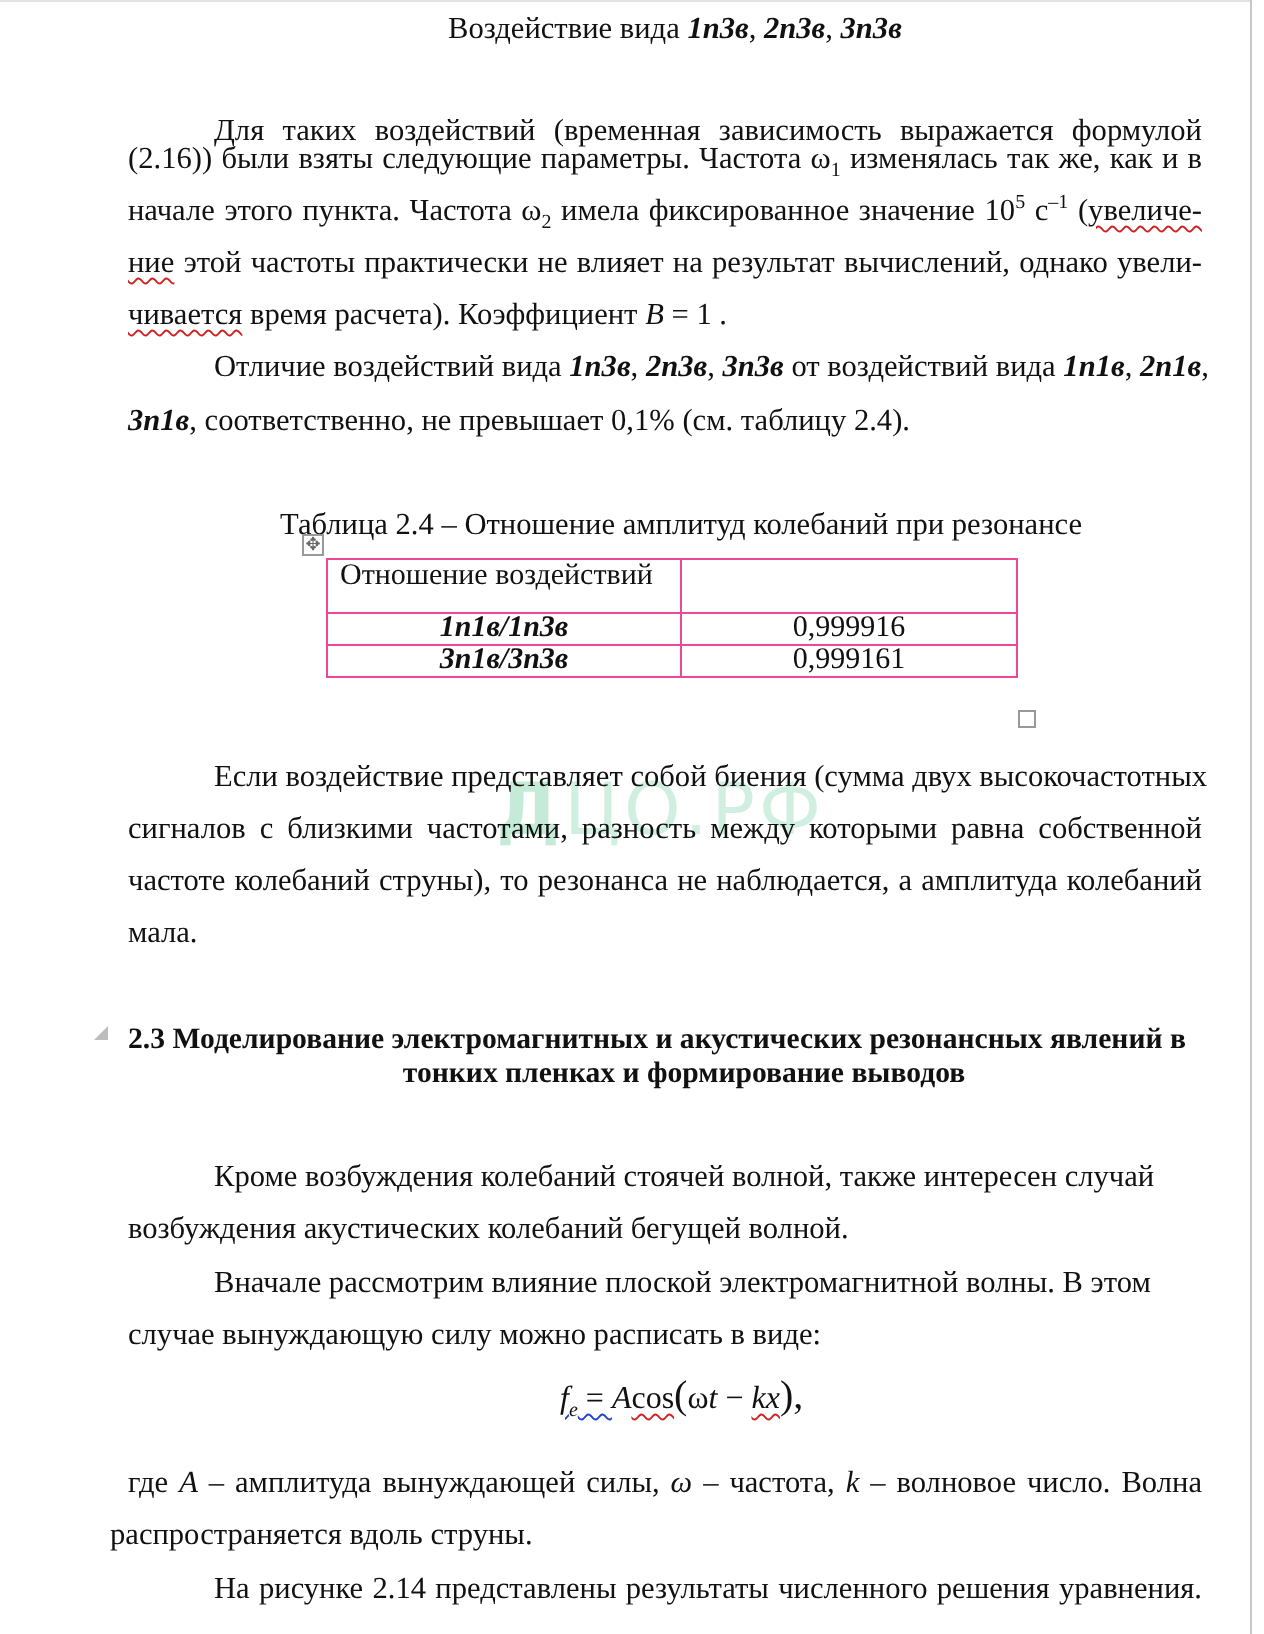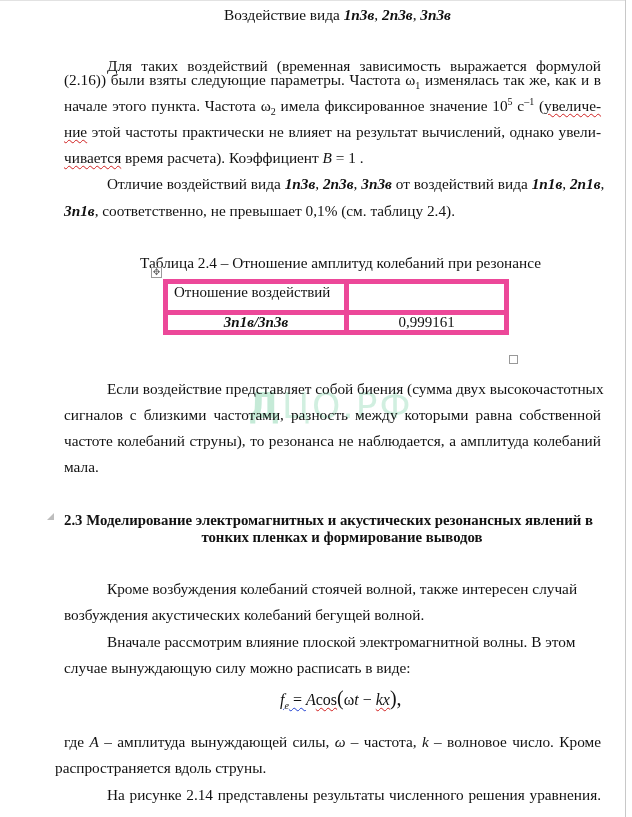--- a/index.html
+++ b/index.html
@@ -12,21 +12,21 @@
   .page-border-top { position:absolute; left:0; top:0; width:626px; height:1px; background:#e2e2e2; }
   .line { position:absolute; font-size:15.3px; white-space:nowrap; line-height:18px;text-align:right; }
   .just { text-align:justify; text-align-last:justify; width:537px; left:64px; }
   .b { font-weight:bold; }
   .bi { font-weight:bold; font-style:italic; }
   .i { font-style:italic; }
   .squig { text-decoration: underline wavy #d02020; text-decoration-thickness:1px; text-underline-offset:2px; }
   .squig-blue { text-decoration: underline wavy #2040d0; text-decoration-thickness:1px; text-underline-offset:2px; }
   sub, sup { font-size:10px; line-height:0; }
   table.t { position:absolute; left:163px; top:279px; border-collapse:collapse; width:346px; font-size:15px; }
-  table.t td { border:5px solid #ec4899; padding:0 6px; height:15px; line-height:15px; }
+  table.t td { border:1px solid #ec4899; padding:0 6px; height:15px; line-height:15px; }
   table.t td.c1 { width:164px; }
   table.t td.c2 { text-align:center; }
   table.t tr.head td { height:25px; vertical-align:top; padding-top:1px; }
   table.t tr.r td.c1 { text-align:center; }
   .move-handle { position:absolute; left:151px; top:267px; width:9px; height:9px; border:1px solid #999; font-size:9px; line-height:9px; text-align:center; color:#666; }
   .resize-handle { position:absolute; left:509px; top:355px; width:7px; height:7px; border:1px solid #999; }
   .collapse-tri { position:absolute; left:47px; top:513px; width:0; height:0; border-left:7px solid transparent; border-bottom:7px solid #bdbdbd; }
   .watermark { position:absolute; left:248px; top:385px; font-family:"DejaVu Sans", sans-serif; font-size:36px; color:#7ed3a8; opacity:0.35; letter-spacing:2px; }
   .watermark .first { opacity:1.6; color:#5cc590; font-weight:bold; }
 </style>
@@ -64,20 +64,24 @@
 <div class="line" style="left:140px; top:254px;">Таблица 2.4 – Отношение амплитуд колебаний при резонансе</div>
 <div class="move-handle">✥</div>
 
 <table class="t">
   <tbody>
       <tr class="head">
     <td class="c1">Отношение воздействий</td>
     <td class="c2"></td>
   </tr>
   <tr class="r">
+    <td class="c1 bi">1п1в/1п3в</td>
+    <td class="c2">0,999916</td>
+  </tr>
+  <tr class="r">
     <td class="c1 bi">3п1в/3п3в</td>
     <td class="c2">0,999161</td>
   </tr>
 </tbody>
   </table>
 <div class="resize-handle"></div>
 
 <div class="watermark"><span class="first">Д</span><span>ЦО.РФ</span></div>
 
 <div class="line just" style="left:107px; width:494px; top:380px;">Если воздействие представляет собой биения (сумма двух высокочастотных</div>
@@ -93,17 +97,17 @@
 <div class="line" style="left:64px; top:606px;">возбуждения акустических колебаний бегущей волной.</div>
 
 <div class="line" style="left:107px; top:633px;font-family:Liberation Serif, serif;">Вначале рассмотрим влияние плоской электромагнитной волны. В этом</div>
 <div class="line" style="left:64px; top:659px;">случае вынуждающую силу можно расписать в виде:</div>
 
 <div class="line" style="left:280px; top:689px; font-size:16px;">
   <span class="squig-blue"><span class="i">f</span><sub class="i">e</sub><span> = </span></span><span class="i">A</span><span class="squig">cos</span><span style="font-size:20px;">(</span><span>ω</span><span class="i">t</span><span> − </span><span class="i squig">kx</span><span style="font-size:20px;">),</span>
 </div>
 
 <div class="line just" style="top:733px;">
-  <span>где </span><span class="i">A</span><span> – амплитуда вынуждающей силы, </span><span class="i">ω</span><span> – частота, </span><span class="i">k</span><span> – волновое число. Кроме</span>
+  <span>где </span><span class="i">A</span><span> – амплитуда вынуждающей силы, </span><span class="i">ω</span><span> – частота, </span><span class="i">k</span><span> – волновое число. Волна</span>
 </div>
 <div class="line" style="left:55px; top:759px;">распространяется вдоль струны.</div>
 
 <div class="line just" style="left:107px; width:494px; top:786px;">На рисунке 2.14 представлены результаты численного решения уравнения.</div>
 
 </body></html>

